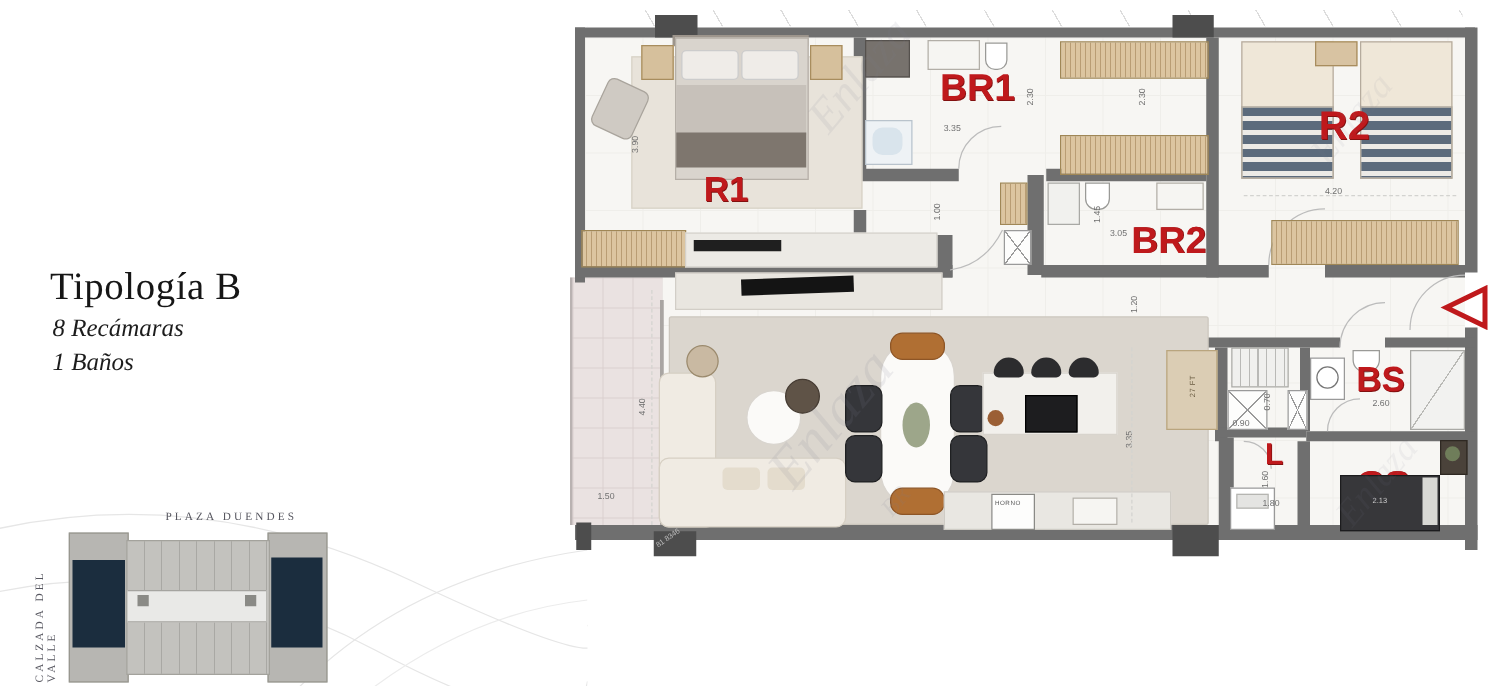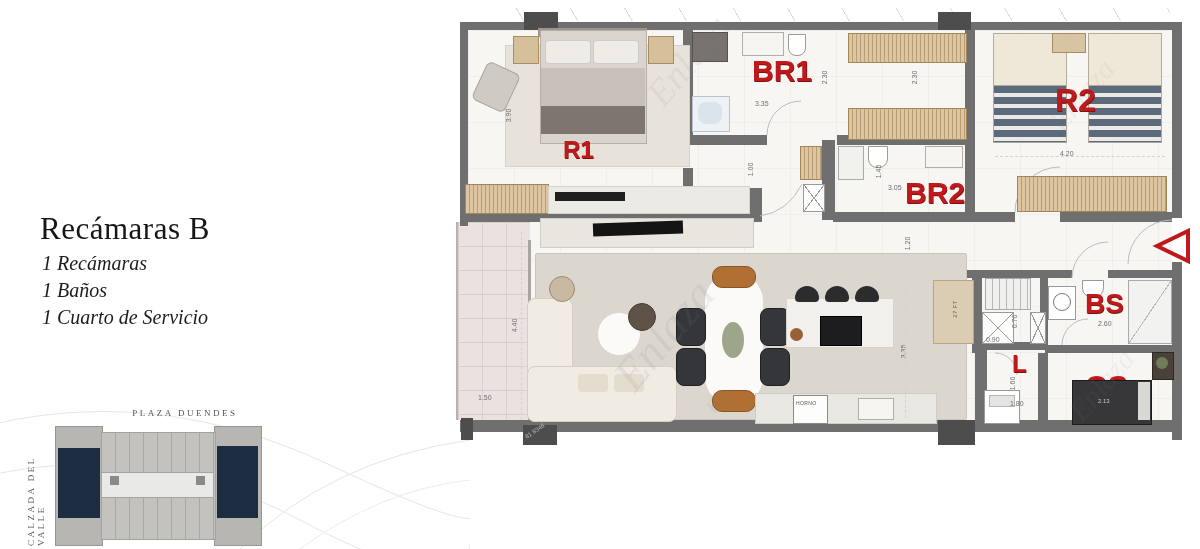--- a/index.html
+++ b/index.html
@@ -47,24 +47,23 @@
            background-size:24px 24px;}
   .guide{border-left:1px dashed #d3d3d0;}
   .guide-h{border-top:1px dashed #d3d3d0;}
   .appliance-txt{font-size:5px;color:#555;letter-spacing:.4px;}
 </style>
 </head>
 <body>
 
 <div id="canvas">
 
-  <div class="abs title" style="left:40px;top:211px;">Recámaras B</div>
-  <div class="abs feature" style="left:42px;top:252px;">1 Recámaras</div>
+  <div class="abs title" style="left:40px;top:211px;">Tipología B</div>
+  <div class="abs feature" style="left:42px;top:252px;">8 Recámaras</div>
   <div class="abs feature" style="left:42px;top:279px;">1 Baños</div>
-  <div class="abs feature" style="left:42px;top:306px;">1 Cuarto de Servicio</div>
 
   <svg class="abs" style="left:0;top:370px;width:470px;height:179px;" viewBox="0 0 470 179" fill="none">
     <path d="M -30 60 Q 150 10 330 95 T 470 130" stroke="#e6e6e6" stroke-width="1"></path>
     <path d="M -30 110 Q 140 65 300 150 T 470 175" stroke="#e6e6e6" stroke-width="1"></path>
     <path d="M 240 179 Q 330 90 470 70" stroke="#e6e6e6" stroke-width="1"></path>
     <path d="M 300 179 Q 380 120 470 110" stroke="#ececec" stroke-width="1"></path>
   </svg>
 
   <div class="abs" style="left:30px;top:400px;width:260px;height:149px;">
     <div class="abs street" style="left:80px;top:8px;width:150px;text-align:center;">PLAZA DUENDES</div>
@@ -137,21 +136,21 @@
     <div class="abs" style="left:95px;top:32px;width:44px;height:22px;background:#efece8;border:1px solid #ccc;border-radius:4px;"></div>
     <div class="abs" style="left:143px;top:32px;width:44px;height:22px;background:#efece8;border:1px solid #ccc;border-radius:4px;"></div>
     <div class="abs" style="left:91px;top:60px;width:104px;height:40px;background:#c7c1ba;"></div>
     <div class="abs" style="left:91px;top:98px;width:104px;height:28px;background:#7e766e;"></div>
     <div class="abs" style="left:63px;top:28px;width:24px;height:26px;background:#d6c09c;border:1px solid #a88d5e;"></div>
     <div class="abs" style="left:198px;top:28px;width:24px;height:26px;background:#d6c09c;border:1px solid #a88d5e;"></div>
     <div class="abs" style="left:28px;top:58px;width:34px;height:40px;background:#cfcac3;border:1px solid #a9a49c;border-radius:6px;transform:rotate(25deg);"></div>
     <div class="abs closet" style="left:15px;top:176px;width:82px;height:28px;"></div>
     <div class="abs" style="left:98px;top:178px;width:200px;height:26px;background:#eceae5;border:1px solid #d5d2cb;"></div>
     <div class="abs" style="left:105px;top:184px;width:70px;height:9px;background:#1f1f1f;"></div>
-    <div class="abs rlab" style="left:113px;top:130px;font-size:24px;">R1</div>
+    <div class="abs rlab" style="left:113px;top:130px;font-size:28px;">R1</div>
     <div class="abs dim vert" style="left:52px;top:104px;">3.90</div>
 
     <div class="abs" style="left:242px;top:24px;width:34px;height:28px;background:#77726d;border:1px solid #55514d;"></div>
     <div class="abs fixture" style="left:292px;top:24px;width:40px;height:22px;"></div>
     <div class="abs" style="left:338px;top:26px;width:16px;height:20px;background:#fff;border:1px solid #9a9a97;border-radius:0 0 8px 8px;"></div>
     <div class="abs" style="left:242px;top:88px;width:36px;height:34px;background:#eef2f5;border:1px solid #b9c3cc;"></div>
     <div class="abs" style="left:248px;top:94px;width:24px;height:22px;background:#d9e4ec;border-radius:8px;"></div>
     <div class="abs rlab" style="left:302px;top:48px;font-size:30px;">BR1</div>
     <div class="abs dim" style="left:305px;top:92px;">3.35</div>
     <div class="abs dim vert" style="left:368px;top:66px;">2.30</div>

